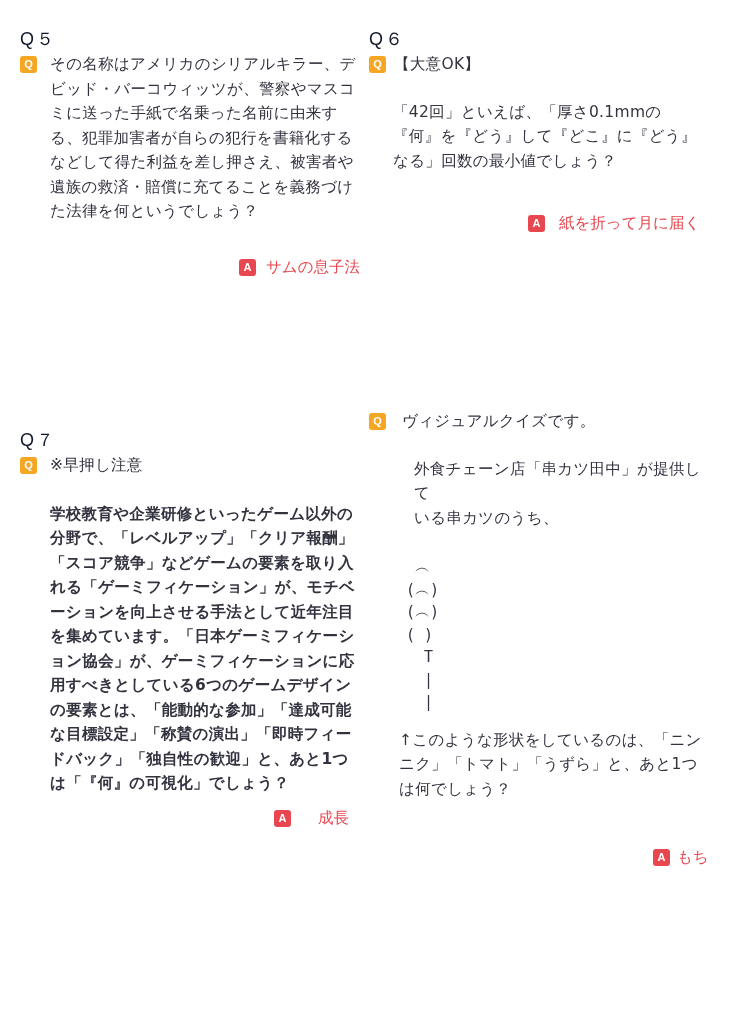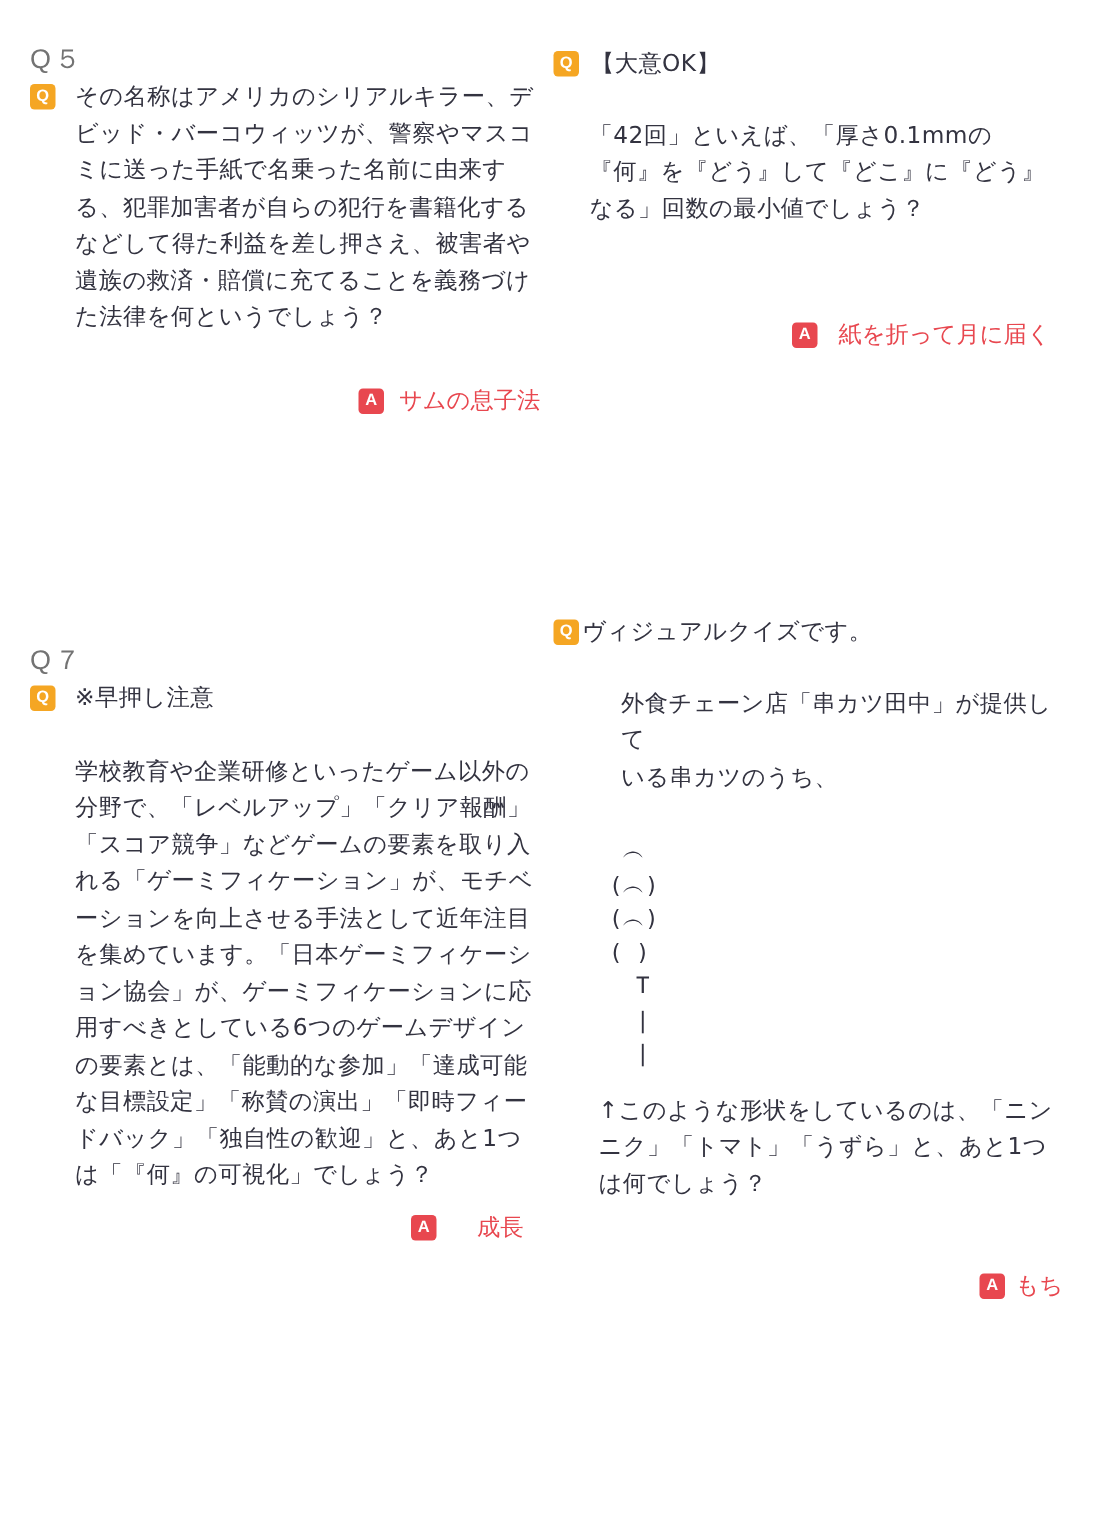--- a/index.html
+++ b/index.html
@@ -15,21 +15,21 @@
       font-family: "DejaVu Sans", sans-serif;
       color: #333340;
     }
     .quiz {
       position: absolute;
       width: 345px;
     }
     .q-num {
       font-family: "Liberation Sans", sans-serif;
       font-size: 18px;
-      color: #737373;
+      color: #0f172a;
       line-height: 22px;
       letter-spacing: 2px;
       height: 22px;
     }
     .q-head {
       display: flex;
       align-items: flex-start;
       margin-top: 2px;
     }
     .badge {
@@ -95,61 +95,62 @@
 遺族の救済・賠償に充てることを義務づけ
 た法律を何というでしょう？</span>
   </div>
 </div>
 <div class="answer" style="left:239px; top:257px;">
   <span class="badge badge-a" style="margin-top:0">A</span>
   <span class="ans-text">サムの息子法</span>
 </div>
 
 <div class="quiz" style="left:369px; top:28px;">
+  <div class="q-num">Q６</div>
   <div class="q-head">
     <span class="badge badge-q">Q</span>
     <span class="q-text" style="margin-left:8px;">【大意OK】</span>
   </div>
   <div class="q-body" style="margin-top:23px;margin-left:24px;">「42回」といえば、「厚さ0.1mmの
 『何』を『どう』して『どこ』に『どう』
 なる」回数の最小値でしょう？</div>
 </div>
 <div class="answer" style="left:528px; top:213px;">
   <span class="badge badge-a" style="margin-top:0">A</span>
   <span class="ans-text" style="margin-left:14px;">紙を折って月に届く</span>
 </div>
 
 <div class="quiz" style="left:20px; top:429px;">
   <div class="q-num">Q７</div>
   <div class="q-head">
     <span class="badge badge-q">Q</span>
     <span class="q-text">※早押し注意</span>
   </div>
-  <div class="q-body" style="">学校教育や企業研修といったゲーム以外の
+  <div class="q-body" style="font-weight:bold;">学校教育や企業研修といったゲーム以外の
 分野で、「レベルアップ」「クリア報酬」
 「スコア競争」などゲームの要素を取り入
 れる「ゲーミフィケーション」が、モチベ
 ーションを向上させる手法として近年注目
 を集めています。「日本ゲーミフィケーシ
 ョン協会」が、ゲーミフィケーションに応
 用すべきとしている6つのゲームデザイン
 の要素とは、「能動的な参加」「達成可能
 な目標設定」「称賛の演出」「即時フィー
 ドバック」「独自性の歓迎」と、あと1つ
 は「『何』の可視化」でしょう？</div>
 </div>
 <div class="answer" style="left:274px; top:808px;">
   <span class="badge badge-a" style="margin-top:0">A</span>
   <span class="ans-text" style="margin-left:27px;">成長</span>
 </div>
 
 <div class="quiz" style="left:369px; top:407px;">
   <div class="q-head">
     <span class="badge badge-q">Q</span>
-    <span class="q-text" style="margin-left:2px;">ヴィジュアルクイズです。</span>
+    <span class="q-text" style="margin-left:16px;">ヴィジュアルクイズです。</span>
   </div>
   <div class="q-body" style="margin-top:23px;margin-left:45px;">外食チェーン店「串カツ田中」が提供して
 いる串カツのうち、</div>
   <div class="skewer" style="margin-left:37px; margin-top:26px;"> ︵
 (︵)
 (︵)
 ( )
   T
   |
   |</div>

